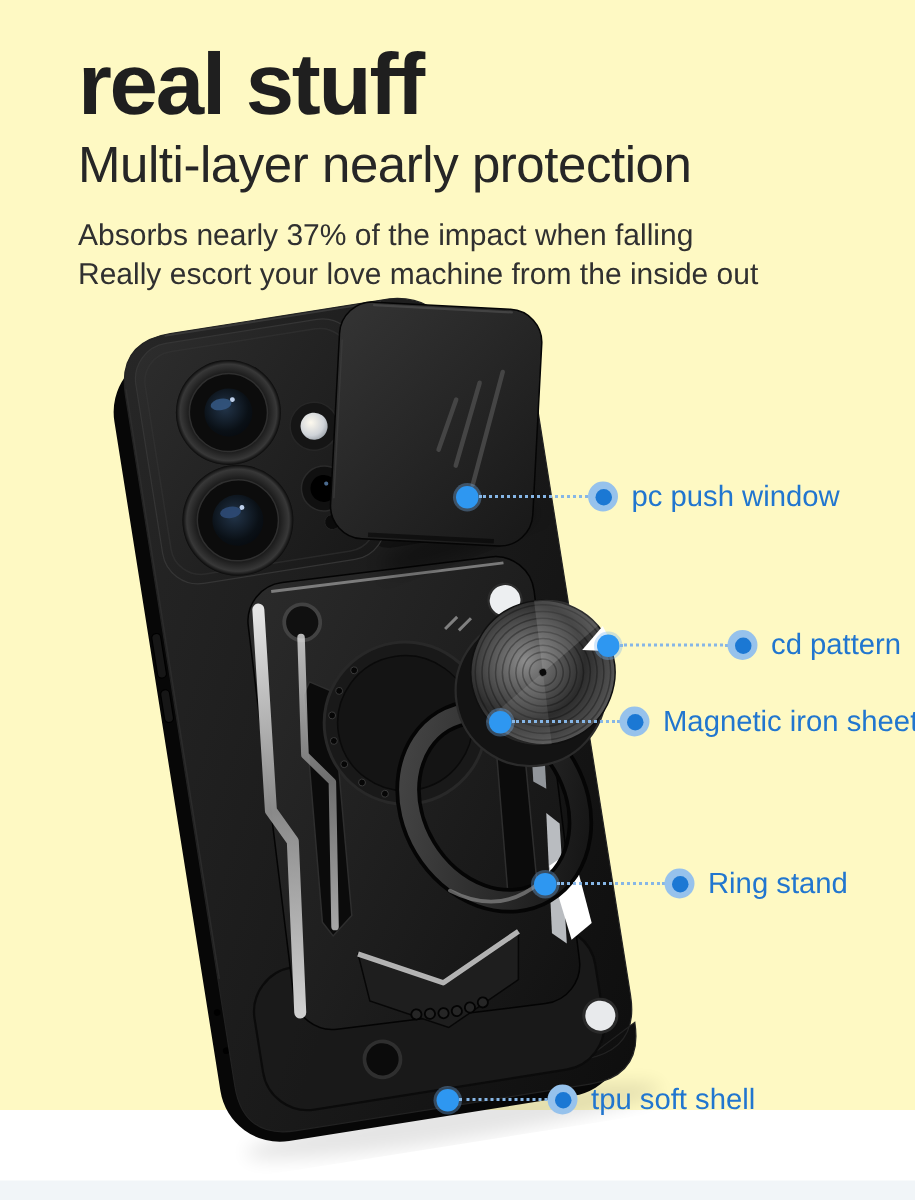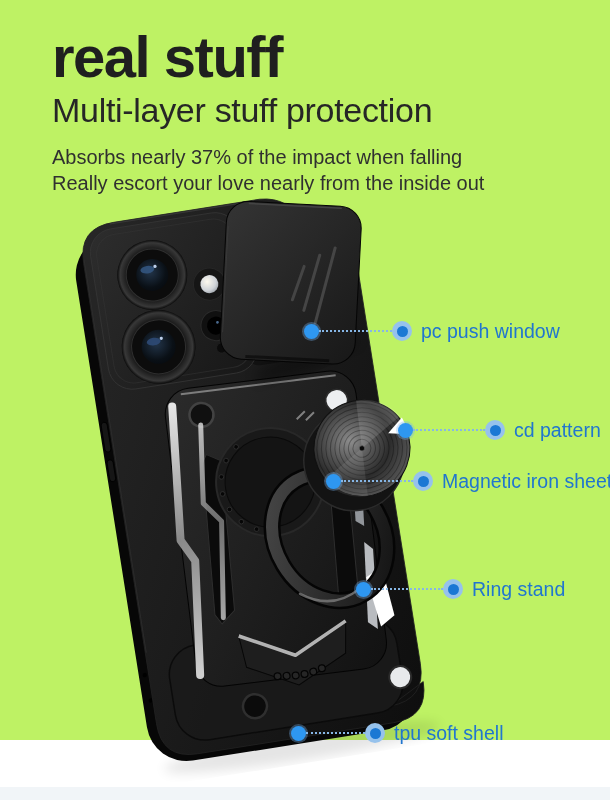--- a/index.html
+++ b/index.html
@@ -1,17 +1,17 @@
 <!DOCTYPE html>
 <html><head>
 <meta charset="utf-8">
 <style>
   html,body{margin:0;padding:0;width:610px;height:800px;overflow:hidden;background:#ffffff;
     font-family:"Liberation Sans", sans-serif;}
-  .stage{position:relative;width:610px;height:740px;background:#bef264;}
+  .stage{position:relative;width:610px;height:740px;background:#fef9c3;}
 
   
   .hdr{position:absolute;left:52px;top:27px;width:520px;}
   .hdr h1{margin:0;font-size:58px;font-weight:bold;letter-spacing:-1.5px;color:#1f1f1f;line-height:1.02;}
   .hdr h2{margin:7px 0 0 0;font-size:34px;font-weight:normal;letter-spacing:-0.3px;color:#262626;line-height:1.05;}
   .hdr .desc{margin:15px 0 0 0;font-size:20px;color:#303030;line-height:1.3;}
   .hdr .desc p{margin:0;}
 
   
   .phone{position:absolute;left:78px;top:228px;width:270px;height:538px;
@@ -30,24 +30,24 @@
 
   .footer-strip{position:absolute;left:0;top:787px;width:610px;height:13px;background:#f1f5f8;}
 </style>
 </head>
 <body>
 
 <div class="stage">
 
   <div class="hdr">
     <h1>real stuff</h1>
-    <h2>Multi-layer stuff protection</h2>
+    <h2>Multi-layer nearly protection</h2>
     <div class="desc">
       <p>Absorbs nearly 37% of the impact when falling</p>
-      <p>Really escort your love nearly from the inside out</p>
+      <p>Really escort your love machine from the inside out</p>
     </div>
   </div>
 
   <div class="phone">
     <svg width="270" height="538" viewBox="0 0 270 538">
       <defs>
         <linearGradient id="bodyG" x1="0" y1="0" x2="1" y2="1">
           <stop offset="0" stop-color="#272727"></stop>
             <stop offset="1" stop-color="#0e0e0e"></stop>
         </linearGradient>

